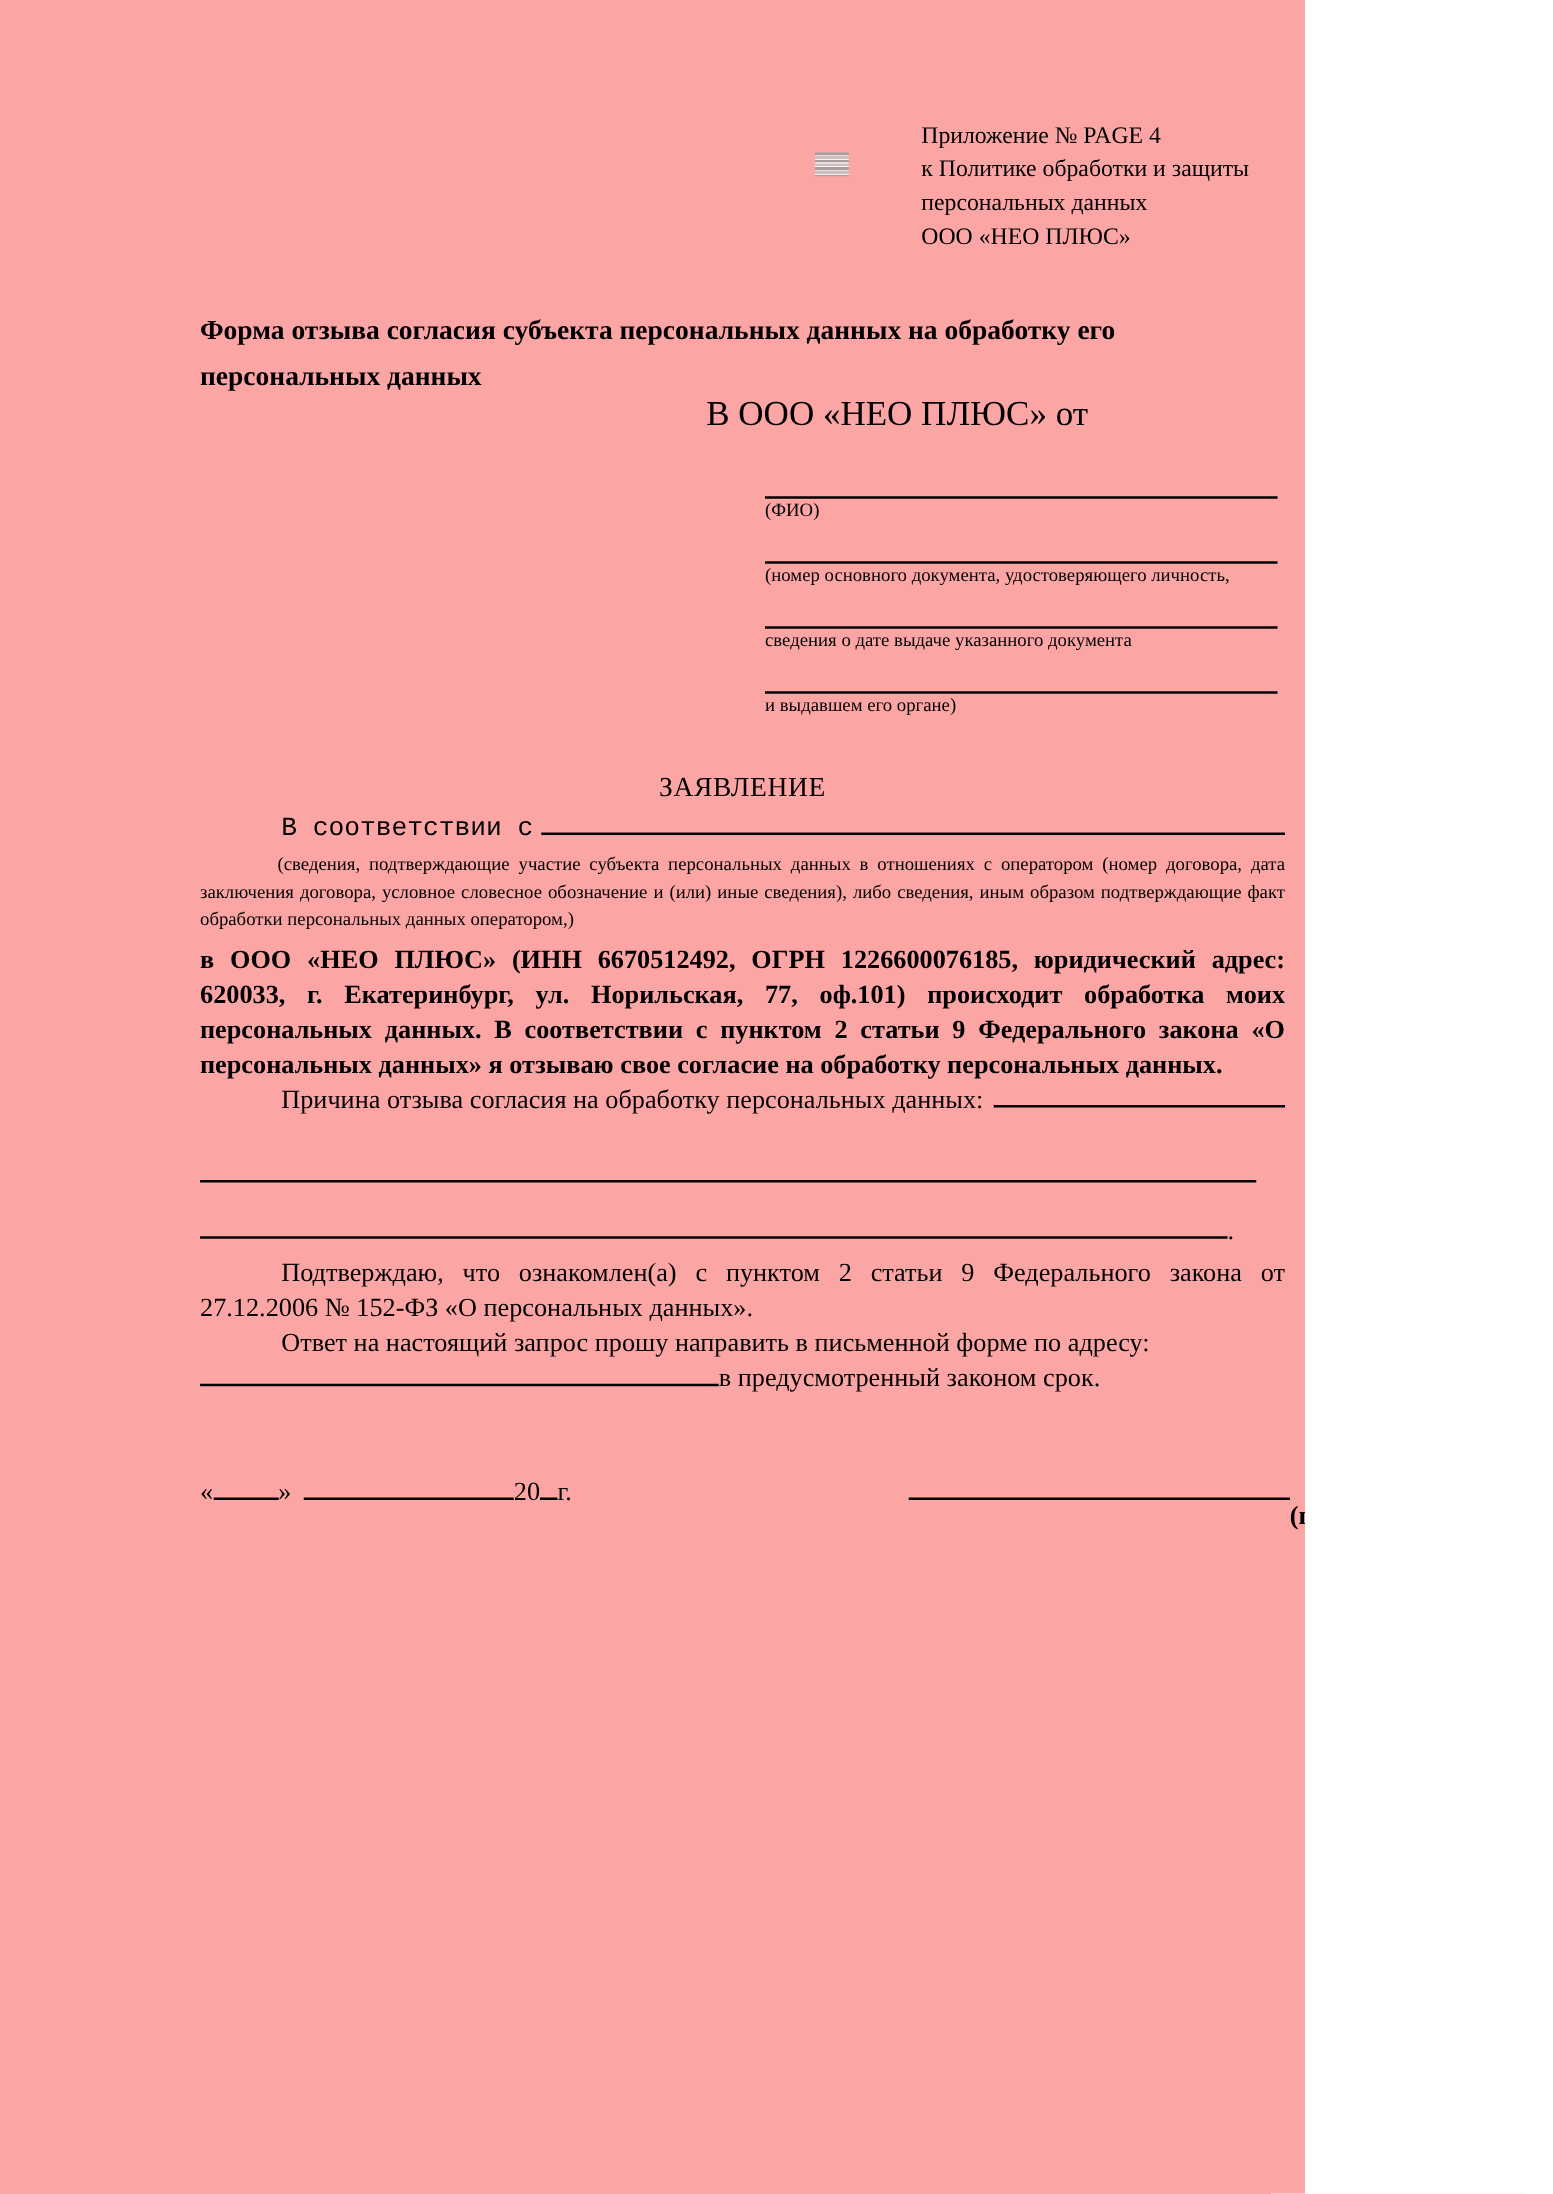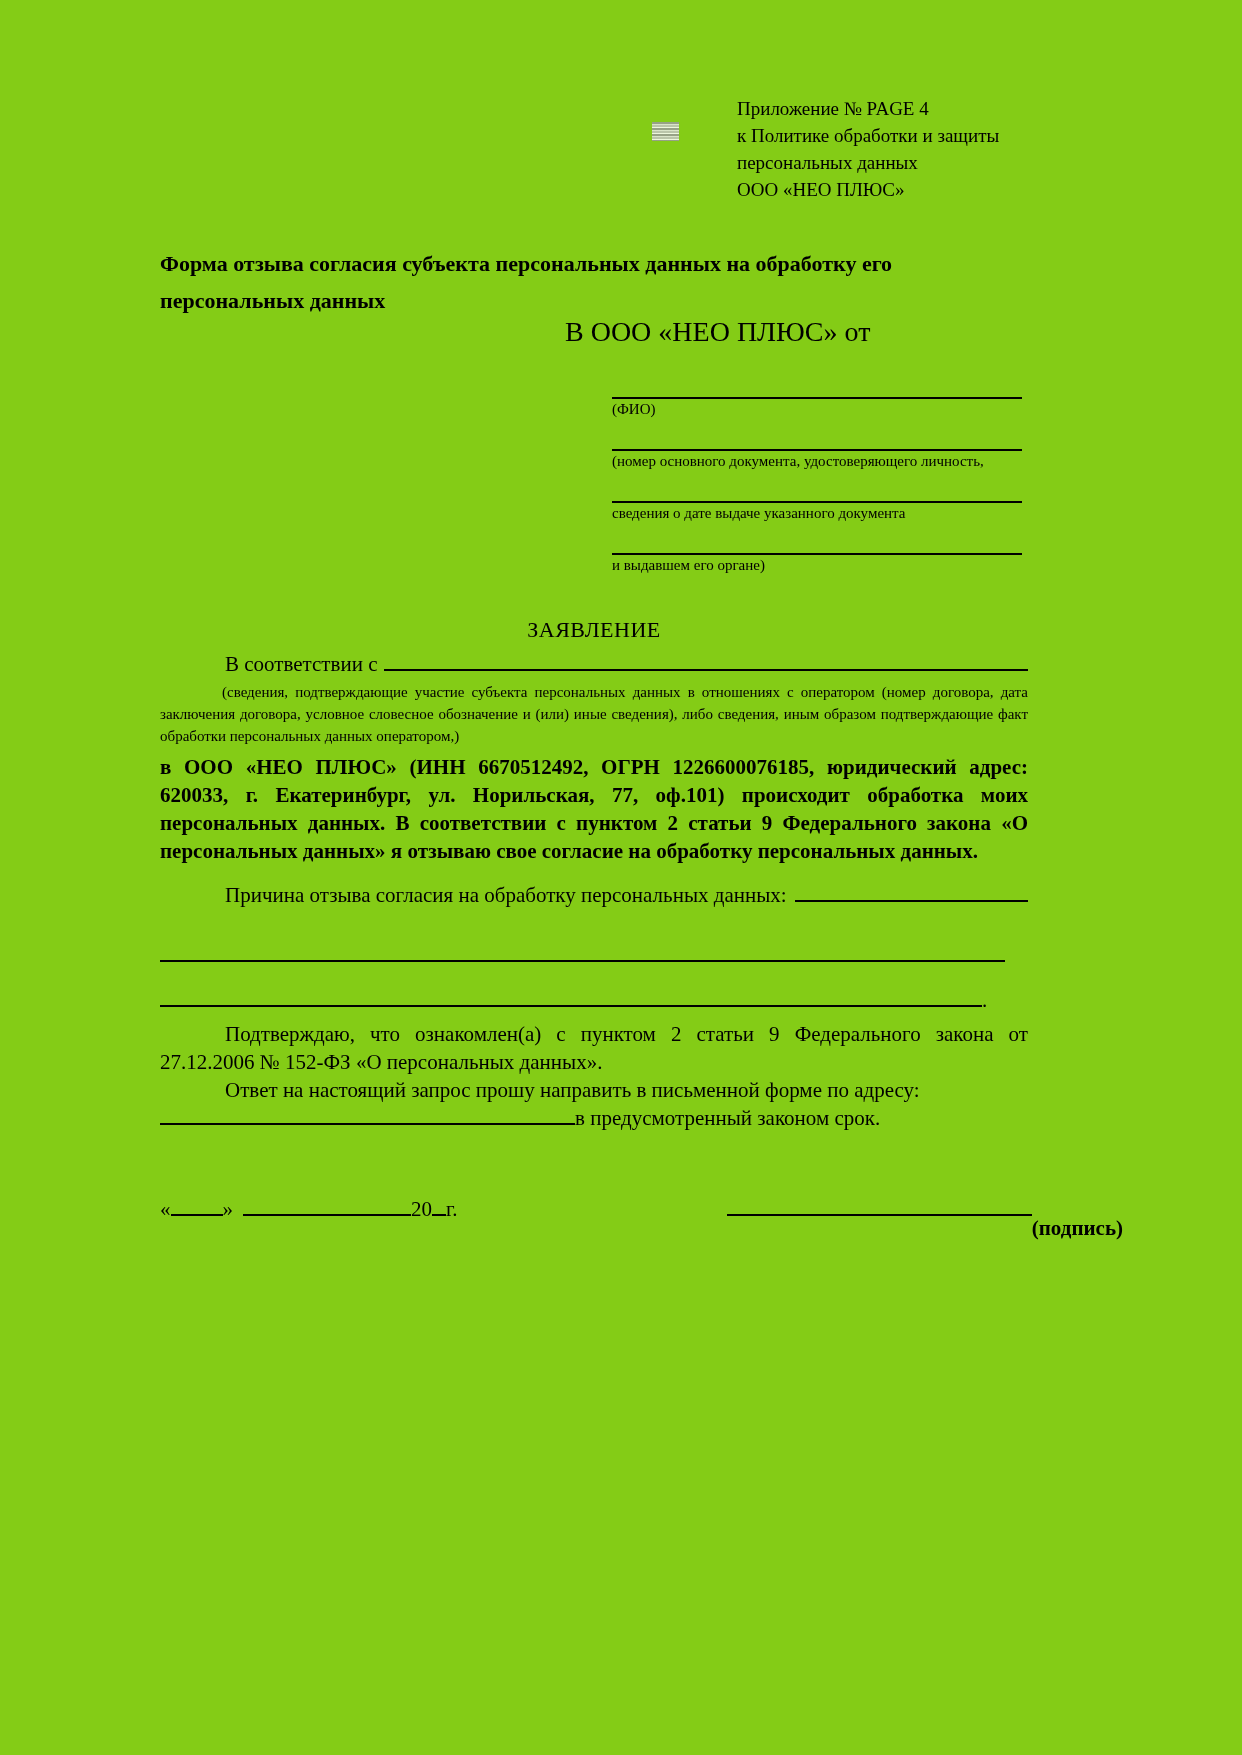--- a/index.html
+++ b/index.html
@@ -1,20 +1,20 @@
 <!DOCTYPE html>
 <html><head>
 <meta charset="utf-8">
 <style>
   * { margin:0; padding:0; box-sizing:border-box; }
   html,body { background:#ffffff; }
   .page {
     position:relative;
-    width:1242px; height:1755px;
-    background:#84cc16;
+    width:1044px; height:1755px;
+    background:#fca5a5;
     color:#000;
     font-family:"Liberation Serif","DejaVu Serif",serif;
     overflow:hidden;
   }
   .content { position:absolute; left:160px; top:0; width:868px; }
 
   
   .artifact {
     position:absolute; left:652px; top:122px; width:27px; height:19px;
     background:repeating-linear-gradient(180deg,#9a9a9a 0 2px,#e8e8e8 2px 3px,#c4c4c4 3px 5px,#ffffff 5px 6px);
@@ -31,28 +31,28 @@
   .field-rule { border-top:2px solid #000; height:0; }
   .field-caption { text-align:left; font-size:15px; line-height:21px; }
   .field { margin-bottom:29px; }
   .field:last-child { margin-bottom:0; }
 
   .heading { margin-top:41px; text-align:center; font-size:22px; line-height:26px; letter-spacing:.5px; }
 
   .line-flex { display:flex; align-items:baseline; font-size:21px; line-height:28px; }
   .fill-blank { flex:1; border-bottom:2px solid #000; height:0; }
 
-  .intro { margin-top:7px; padding-left:65px; }
+  .intro { margin-top:7px; padding-left:65px;font-family:Liberation Mono, monospace; }
   .intro .prefix { margin-right:6px; white-space:nowrap; }
 
   .note { margin-top:3px; font-size:15px; line-height:22px; text-align:justify; text-indent:62px; }
 
   .bodytext { margin-top:6px; font-size:21px; line-height:28px; text-align:justify;font-weight:bold; }
 
-  .reason { margin-top:16px; padding-left:65px; }
+  .reason { margin-top:0; padding-left:65px; }
   .reason .prefix { margin-right:8px; white-space:nowrap; }
 
   .blank-row1 { margin-top:51px; width:845px; border-top:2px solid #000; height:0; }
   .blank-row2 { margin-top:26px; font-size:21px; line-height:24px; display:flex; align-items:baseline; }
   .blank-row2 .rule { width:822px; border-bottom:2px solid #000; height:0; }
 
   .confirm { margin-top:8px; font-size:21px; line-height:28px; text-indent:65px; text-align:justify; }
   .reply { font-size:21px; line-height:28px; text-indent:65px; }
   .reply2 { display:flex; align-items:baseline; font-size:21px; line-height:28px; }
   .reply2 .addr-blank { width:415px; border-bottom:2px solid #000; height:0; }

